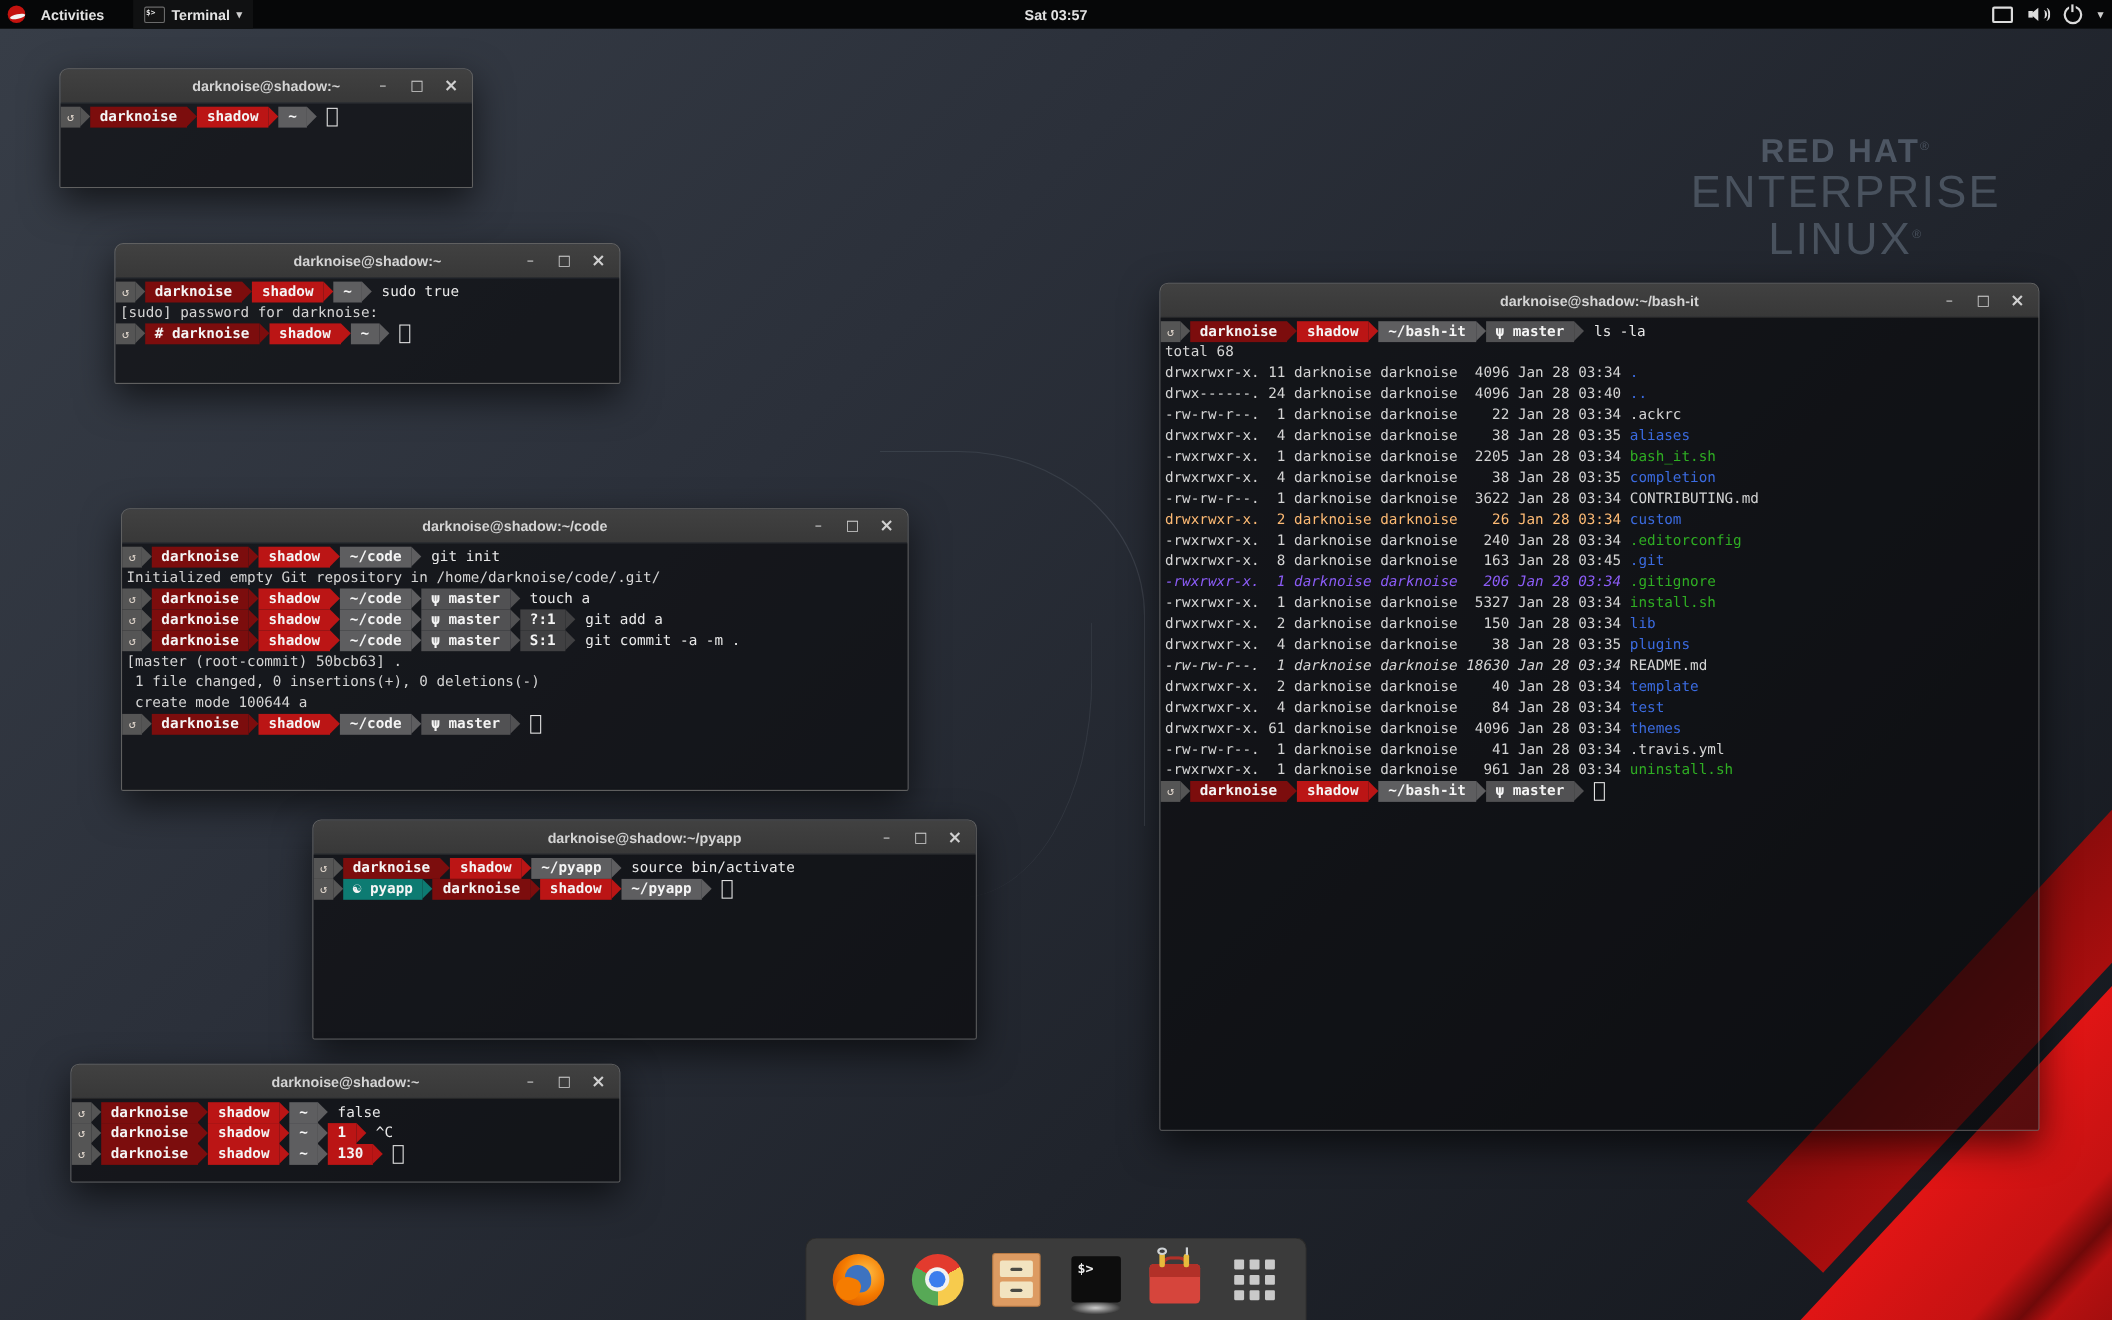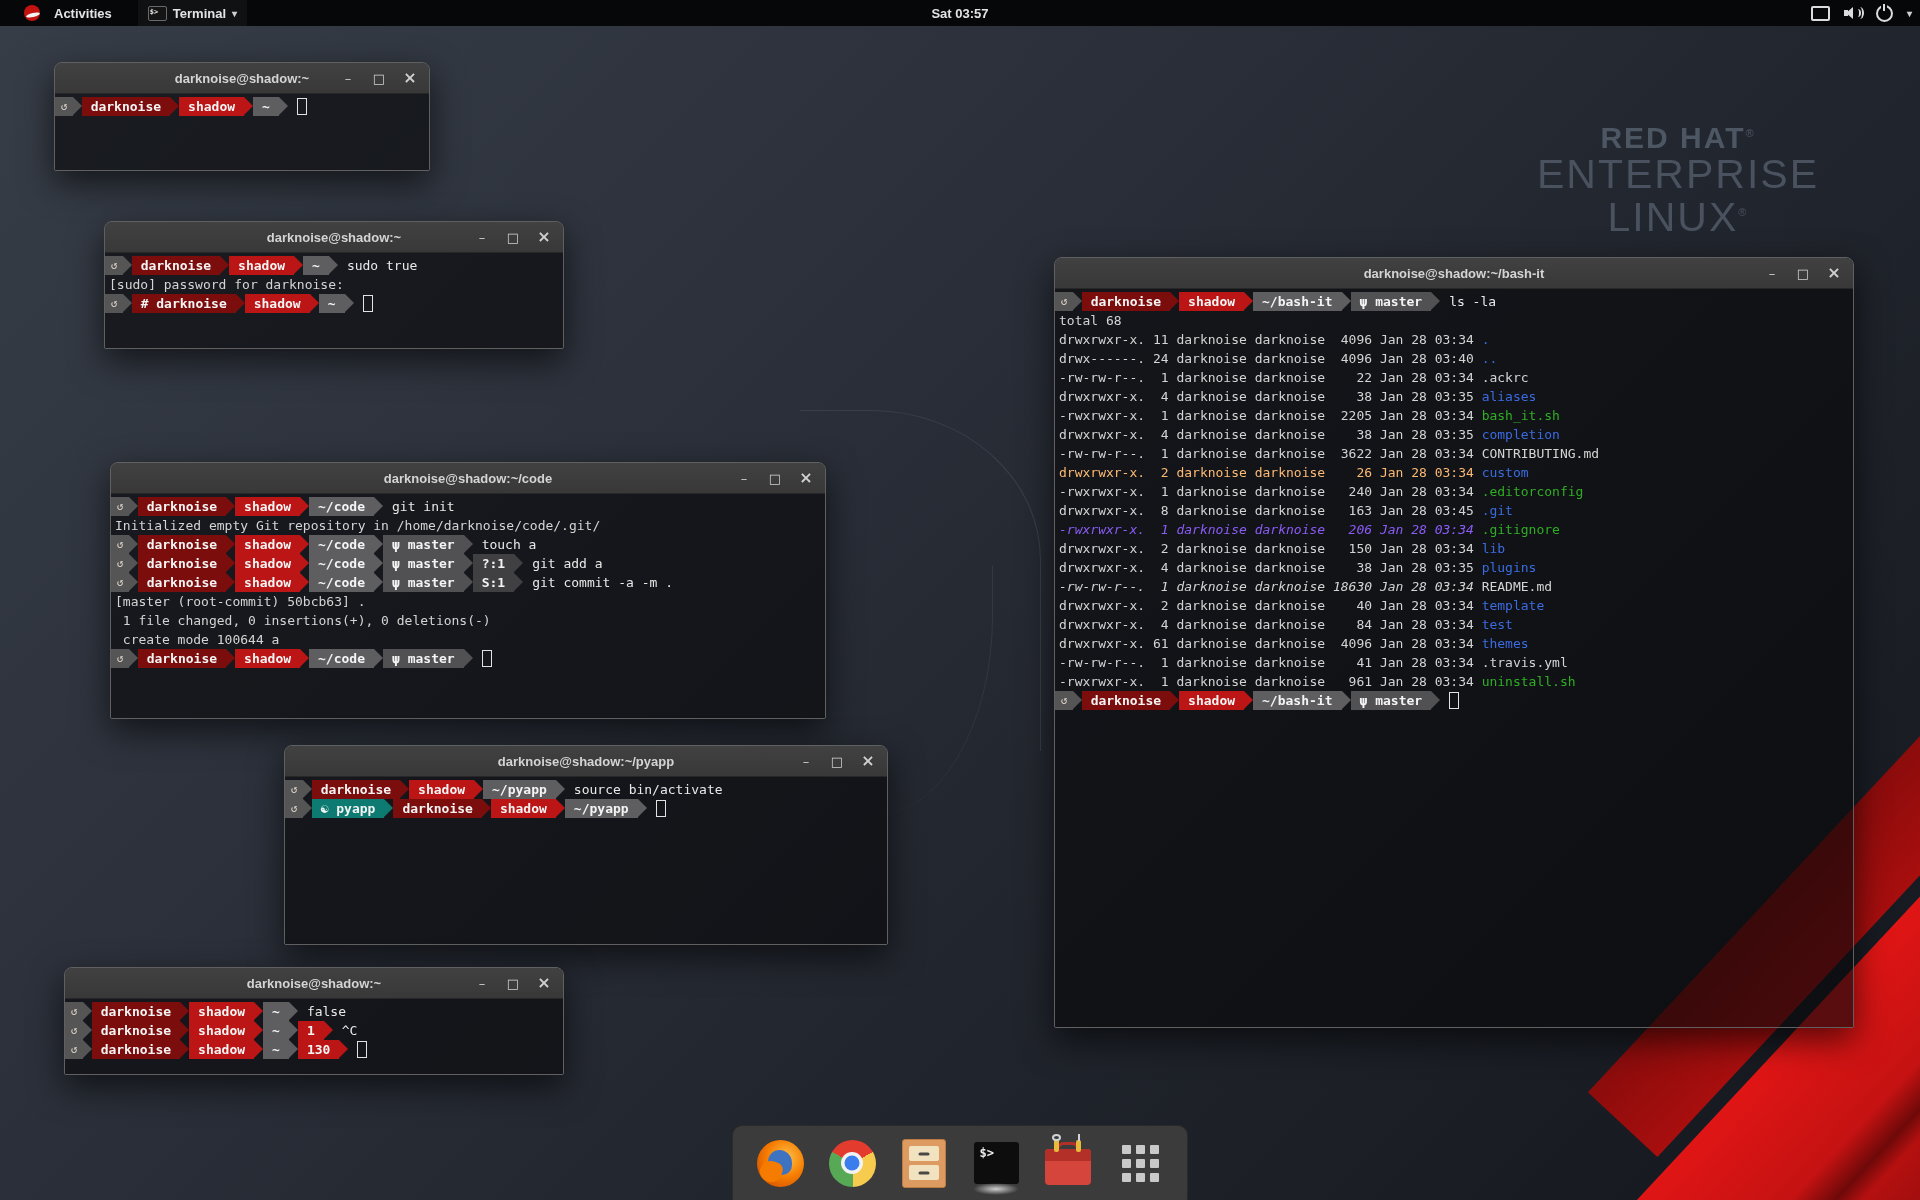--- a/index.html
+++ b/index.html
@@ -7,21 +7,21 @@
     width:1920px;height:1200px;overflow:hidden;position:relative;
     background:#20242b;font-family:"Liberation Sans",sans-serif;
     -webkit-font-smoothing:antialiased;
   }
   
   .topbar{
     position:absolute;left:0;top:0;width:1920px;height:26px;z-index:50;
     background:#060708;color:#e3e3e3;display:flex;align-items:center;
     font-size:13px;font-weight:600;
   }
-  .tb-left{display:flex;align-items:center;gap:6px;padding-left:24px;}
+  .tb-left{display:flex;align-items:center;gap:6px;padding-left:7px;}
   .hat-icon{width:16px;height:16px;border-radius:50%;background:#c4130f;position:relative;overflow:hidden;flex:0 0 auto;}
   .hat-icon::after{content:"";position:absolute;left:2px;top:8px;width:14px;height:4px;background:#f3f3f3;border-radius:50% 50% 50% 50%;transform:rotate(-12deg);}
   .tb-activities{padding:0 8px;height:26px;display:flex;align-items:center;cursor:default;}
   .tb-appmenu{display:flex;align-items:center;gap:6px;padding:0 10px;height:26px;margin-left:18px;background:#101112;}
   .mini-term{width:16px;height:13px;background:#141414;border:1px solid #6a6a6a;border-radius:2px;
     color:#e8e8e8;font-family:"DejaVu Sans Mono",monospace;font-size:7px;line-height:11px;text-align:left;padding-left:1px;font-weight:700;}
   .tb-caret{font-size:10px;color:#cfcfcf;}
   .tb-clock{position:absolute;left:50%;transform:translateX(-50%);top:0;height:26px;display:flex;align-items:center;}
   .tb-right{position:absolute;right:8px;top:0;height:26px;display:flex;align-items:center;gap:14px;}
   .ico-display{width:15px;height:11px;border:2px solid #dcdcdc;border-radius:2px;}
@@ -243,20 +243,21 @@
         <div class="term-line out"><span style="color: rgb(212, 212, 212);">drwx------. 24 darknoise darknoise  4096 Jan 28 03:40 </span><span style="color: rgb(59, 107, 224);">..</span></div>
         <div class="term-line out"><span style="color: rgb(212, 212, 212);">-rw-rw-r--.  1 darknoise darknoise    22 Jan 28 03:34 </span><span style="color: rgb(212, 212, 212);">.ackrc</span></div>
         <div class="term-line out"><span style="color: rgb(212, 212, 212);">drwxrwxr-x.  4 darknoise darknoise    38 Jan 28 03:35 </span><span style="color: rgb(59, 107, 224);">aliases</span></div>
         <div class="term-line out"><span style="color: rgb(212, 212, 212);">-rwxrwxr-x.  1 darknoise darknoise  2205 Jan 28 03:34 </span><span style="color: rgb(47, 174, 35);">bash_it.sh</span></div>
         <div class="term-line out"><span style="color: rgb(212, 212, 212);">drwxrwxr-x.  4 darknoise darknoise    38 Jan 28 03:35 </span><span style="color: rgb(59, 107, 224);">completion</span></div>
         <div class="term-line out"><span style="color: rgb(212, 212, 212);">-rw-rw-r--.  1 darknoise darknoise  3622 Jan 28 03:34 </span><span style="color: rgb(212, 212, 212);">CONTRIBUTING.md</span></div>
         <div class="term-line out"><span style="color: #fdba74;">drwxrwxr-x.  2 darknoise darknoise    26 Jan 28 03:34 </span><span style="color: rgb(59, 107, 224);">custom</span></div>
         <div class="term-line out"><span style="color: rgb(212, 212, 212);">-rwxrwxr-x.  1 darknoise darknoise   240 Jan 28 03:34 </span><span style="color: rgb(47, 174, 35);">.editorconfig</span></div>
         <div class="term-line out"><span style="color: rgb(212, 212, 212);">drwxrwxr-x.  8 darknoise darknoise   163 Jan 28 03:45 </span><span style="color: rgb(59, 107, 224);">.git</span></div>
         <div class="term-line out"><span style="color: #8b5cf6; font-style: italic;">-rwxrwxr-x.  1 darknoise darknoise   206 Jan 28 03:34 </span><span style="color: rgb(47, 174, 35);">.gitignore</span></div>
+        <div class="term-line out"><span style="color: rgb(212, 212, 212);">-rwxrwxr-x.  1 darknoise darknoise  5327 Jan 28 03:34 </span><span style="color: rgb(47, 174, 35);">install.sh</span></div>
         <div class="term-line out"><span style="color: rgb(212, 212, 212);">drwxrwxr-x.  2 darknoise darknoise   150 Jan 28 03:34 </span><span style="color: rgb(59, 107, 224);">lib</span></div>
         <div class="term-line out"><span style="color: rgb(212, 212, 212);">drwxrwxr-x.  4 darknoise darknoise    38 Jan 28 03:35 </span><span style="color: rgb(59, 107, 224);">plugins</span></div>
         <div class="term-line out"><span style="color: rgb(212, 212, 212); font-style: italic;">-rw-rw-r--.  1 darknoise darknoise 18630 Jan 28 03:34 </span><span style="color: rgb(212, 212, 212);">README.md</span></div>
         <div class="term-line out"><span style="color: rgb(212, 212, 212);">drwxrwxr-x.  2 darknoise darknoise    40 Jan 28 03:34 </span><span style="color: rgb(59, 107, 224); text-align: right;">template</span></div>
         <div class="term-line out"><span style="color: rgb(212, 212, 212);">drwxrwxr-x.  4 darknoise darknoise    84 Jan 28 03:34 </span><span style="color: rgb(59, 107, 224);">test</span></div>
         <div class="term-line out"><span style="color: rgb(212, 212, 212);">drwxrwxr-x. 61 darknoise darknoise  4096 Jan 28 03:34 </span><span style="color: rgb(59, 107, 224);">themes</span></div>
         <div class="term-line out"><span style="color: rgb(212, 212, 212);">-rw-rw-r--.  1 darknoise darknoise    41 Jan 28 03:34 </span><span style="color: rgb(212, 212, 212);">.travis.yml</span></div>
         <div class="term-line out"><span style="color: rgb(212, 212, 212);">-rwxrwxr-x.  1 darknoise darknoise   961 Jan 28 03:34 </span><span style="color: rgb(47, 174, 35);">uninstall.sh</span></div>
         <div class="term-line"><span class="seg shell" style="background: rgb(85, 85, 85);">↺</span><i class="sep" style="border-left-color: rgb(85, 85, 85);"></i><span class="seg user" style="background: rgb(124, 13, 13);">darknoise</span><i class="sep" style="border-left-color: rgb(124, 13, 13);"></i><span class="seg host" style="background: rgb(187, 21, 21);">shadow</span><i class="sep" style="border-left-color: rgb(187, 21, 21);"></i><span class="seg path" style="background: rgb(94, 94, 96);">~/bash-it</span><i class="sep" style="border-left-color: rgb(94, 94, 96);"></i><span class="seg git" style="background: rgb(81, 81, 83);">ψ master</span><i class="sep" style="border-left-color: rgb(81, 81, 83);"></i><span class="cursor"></span></div>
       </div>

